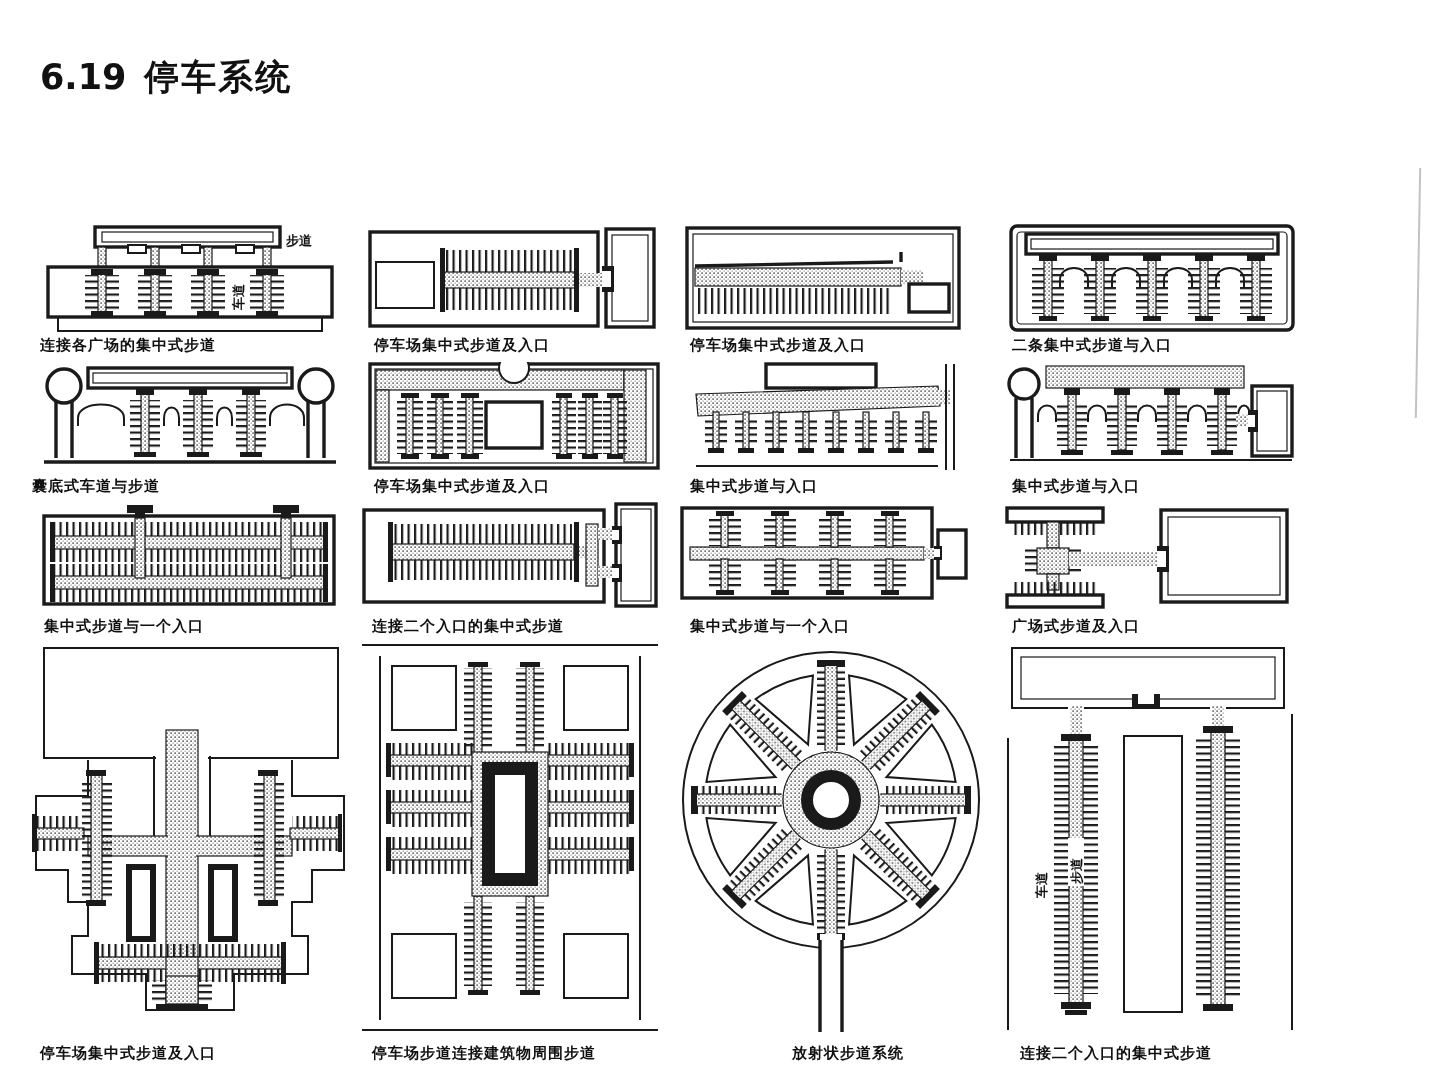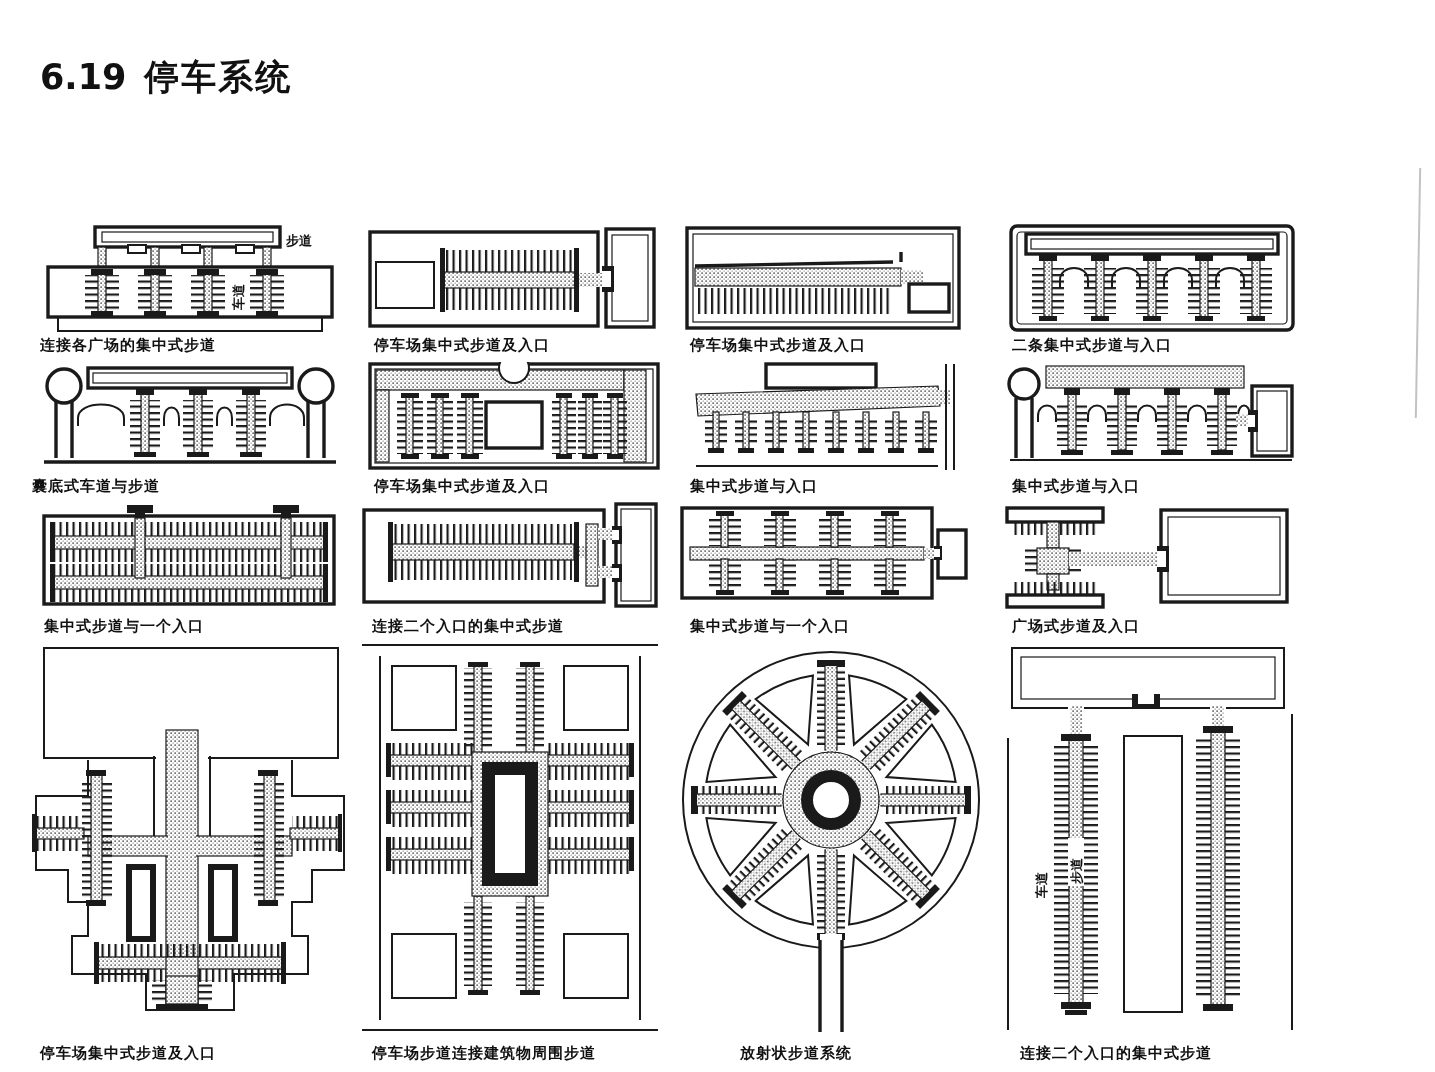--- a/index.html
+++ b/index.html
@@ -571,17 +571,17 @@
   <div class="cap" style="left:690px;top:477px">集中式步道与入口</div>
   <div class="cap" style="left:1012px;top:477px">集中式步道与入口</div>
 
   <div class="cap" style="left:44px;top:617px">集中式步道与一个入口</div>
   <div class="cap" style="left:372px;top:617px">连接二个入口的集中式步道</div>
   <div class="cap" style="left:690px;top:617px">集中式步道与一个入口</div>
   <div class="cap" style="left:1012px;top:617px">广场式步道及入口</div>
 
   <div class="cap" style="left:40px;top:1044px">停车场集中式步道及入口</div>
   <div class="cap" style="left:372px;top:1044px">停车场步道连接建筑物周围步道</div>
-  <div class="cap" style="left:740px;top:1044px">放射状步道系统</div>
+  <div class="cap" style="left:792px;top:1044px">放射状步道系统</div>
   <div class="cap" style="left:1020px;top:1044px">连接二个入口的集中式步道</div>
 
   <div id="edge-artifact"></div>
 </div>
 
 </body></html>

